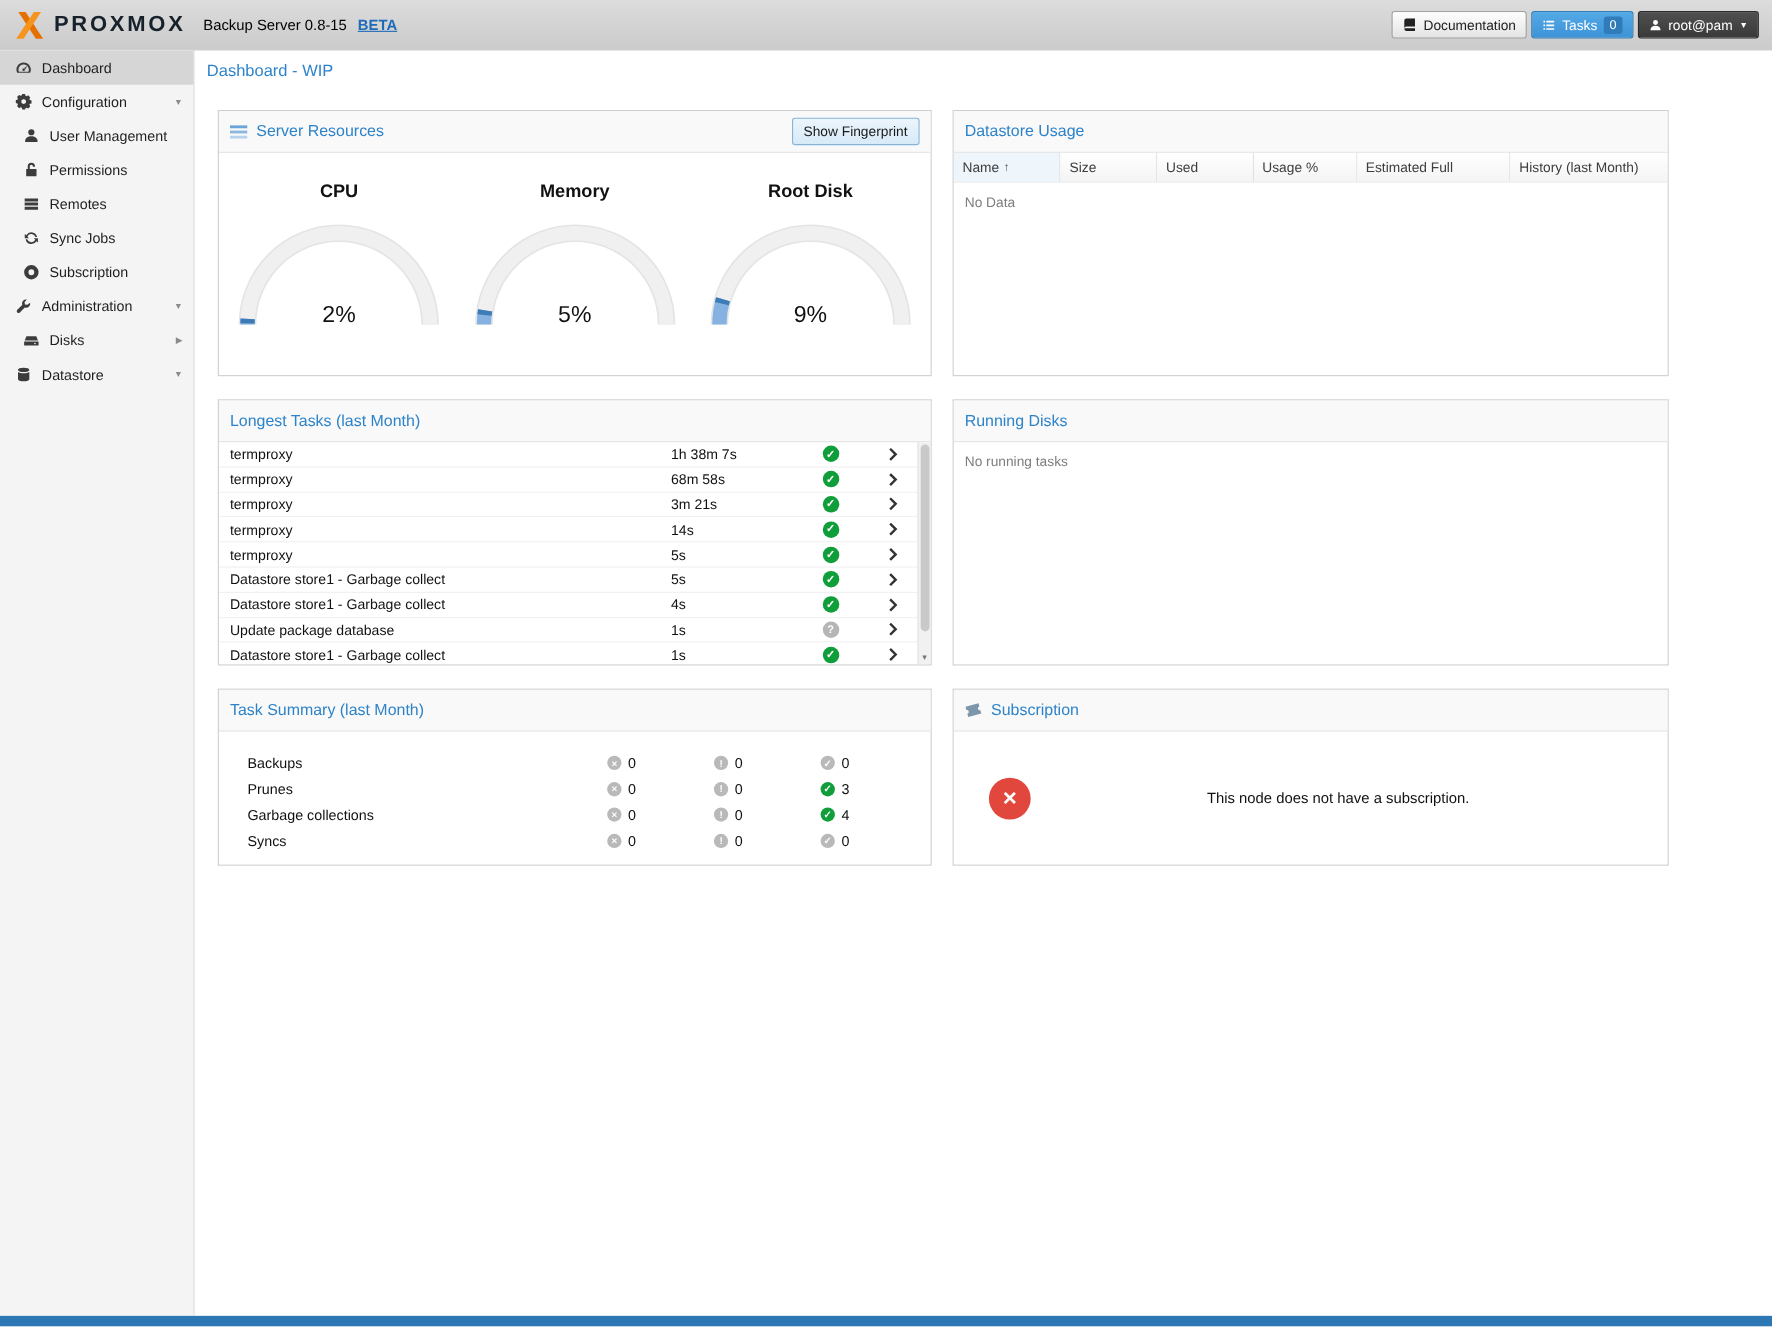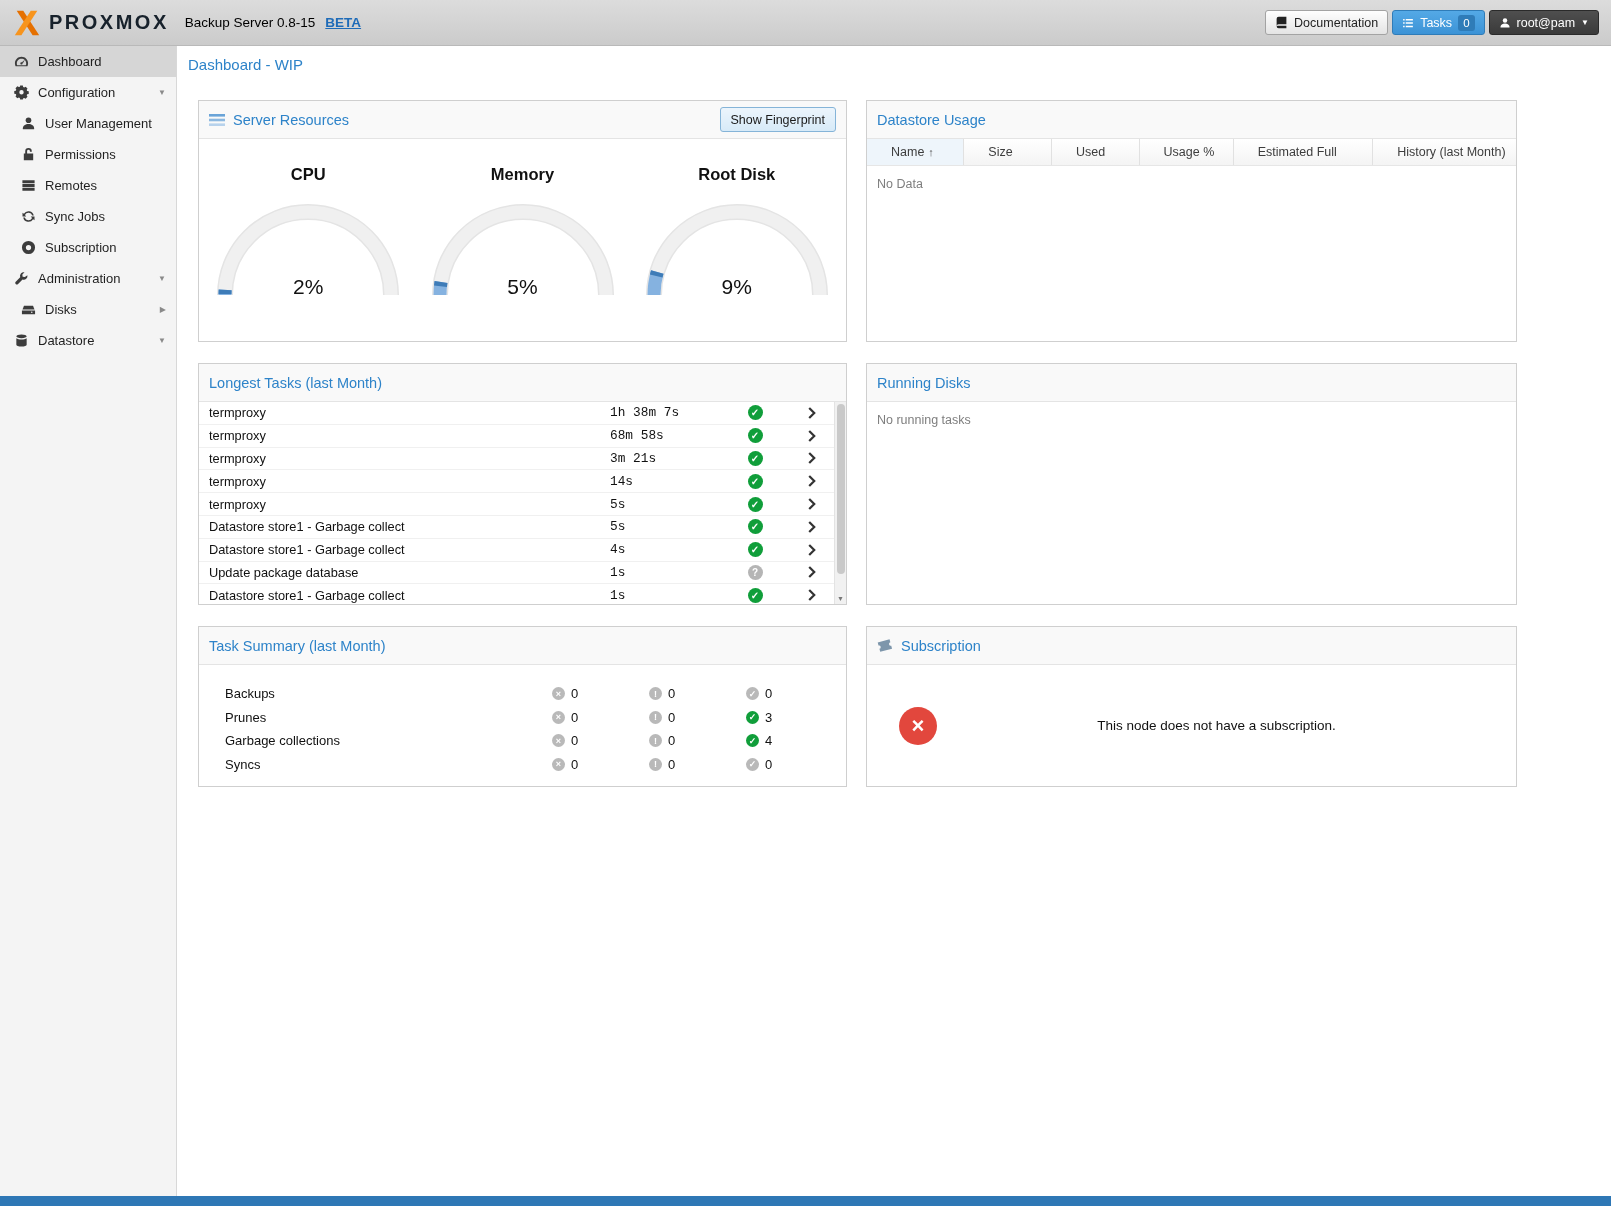--- a/index.html
+++ b/index.html
@@ -66,37 +66,37 @@
   
   .sr-body { flex:1; display:flex; justify-content:space-evenly; padding-top:26px; }
   .gauge { width:210px; text-align:center; }
   .glabel { font-size:16.5px; font-weight:bold; color:#111; margin-bottom:14px; }
   .garc { position:relative; width:190px; margin:0 auto; }
   .gval { position:absolute; left:0; right:0; bottom:2px; font-size:21px; color:#111; }
 
   
   .ds-cols { display:flex; flex:0 0 27px; height:27px; border-bottom:1px solid #e6e6e6; }
   .ds-col {
-    display:flex; align-items:center; padding:0 24px; font-size:12.5px; color:#3d3d3d;
+    display:flex; align-items:center; padding:0 8px; font-size:12.5px; color:#3d3d3d;
     border-right:1px solid #e1e1e1; background:linear-gradient(#ffffff,#f4f4f4); cursor:pointer;
     overflow:hidden; white-space:nowrap;
   }
   .ds-col.sorted { background:#eef5fb; }
   .ds-col:nth-child(1){ width:15%; } .ds-col:nth-child(2){ width:13.5%; }
   .ds-col:nth-child(3){ width:13.5%; } .ds-col:nth-child(4){ width:14.5%; }
   .ds-col:nth-child(5){ width:21.5%; } .ds-col:nth-child(6){ width:22%; border-right:none; }
   .sort-arrow { margin-left:4px; font-size:11px; color:#555; }
   .empty-body { flex:1; padding:11px 10px; font-size:12.5px; color:#7e7e7e; }
 
   
   .lt-body { flex:1; position:relative; overflow:hidden; }
   .lt-rows { margin-right:12px; }
   .trow { height:22.8px; display:flex; align-items:center; padding-left:10px; border-bottom:1px solid #f0f0f0; font-size:12.8px; color:#111; cursor:pointer; }
   .tname { flex:1; overflow:hidden; white-space:nowrap; }
-  .tdur { width:112px;font-family:Liberation Mono, monospace; }
+  .tdur { width:112px; }
   .stcell { width:66px; display:flex; justify-content:center; }
   .chevcell { width:46px; display:flex; justify-content:center; }
   .st { width:15px; height:15px; border-radius:50%; color:#fff; font-size:10px; font-weight:bold; display:inline-flex; align-items:center; justify-content:center; }
   .st.ok { background:var(--green); }
   .st.unk { background:#b5b5b5; }
   .sb { position:absolute; top:0; right:0; bottom:0; width:12px; background:#f1f1f1; border-left:1px solid #e3e3e3; cursor:pointer; }
   .sb-thumb { position:absolute; top:2px; left:1.5px; width:8px; height:170px; background:#c9c9c9; border-radius:4px; }
   .sb-btn { position:absolute; bottom:0; left:0; width:100%; height:12px; display:flex; align-items:center; justify-content:center; font-size:7px; color:#777; }
 
   

